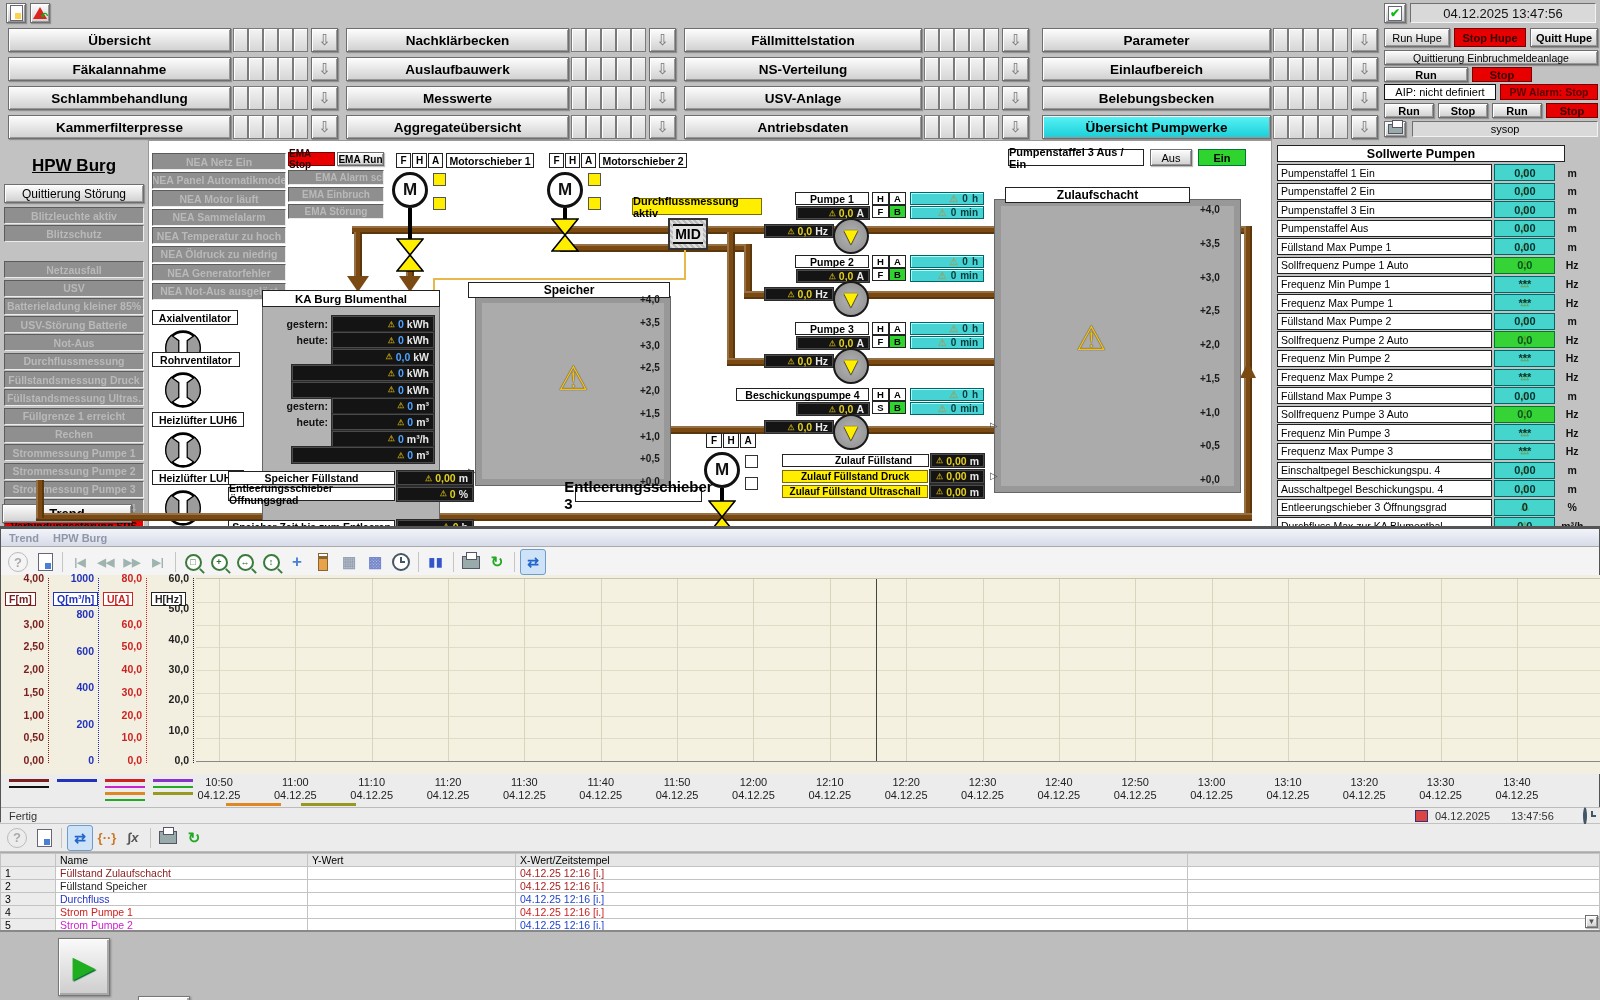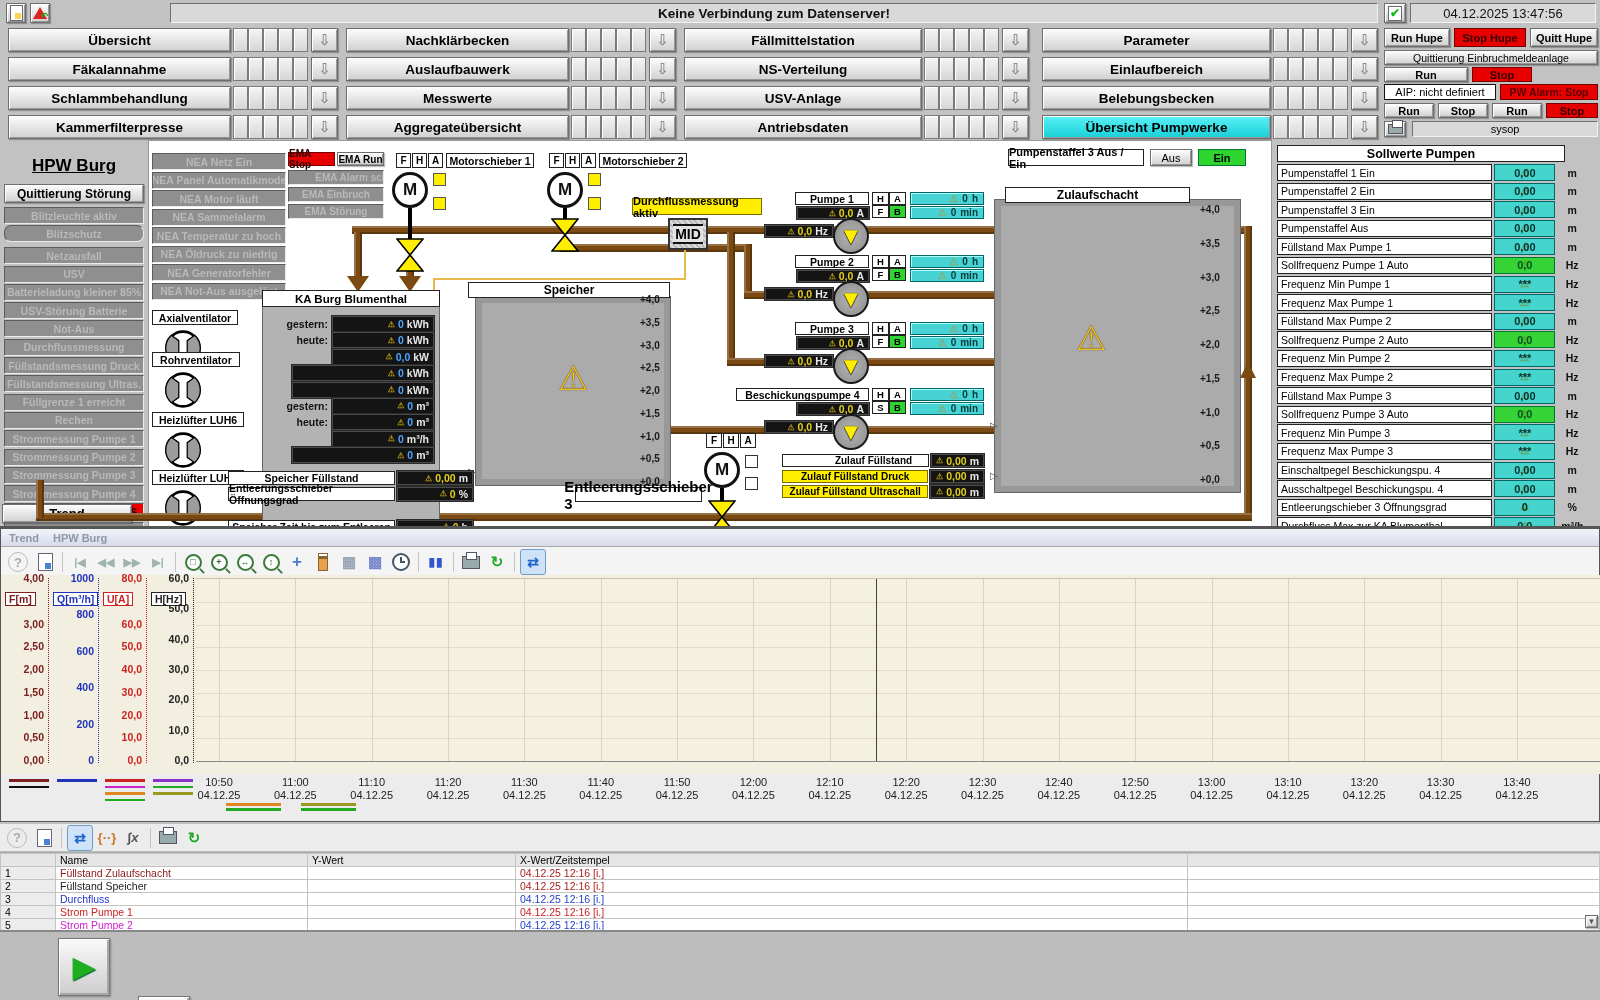--- a/index.html
+++ b/index.html
@@ -78,21 +78,20 @@
   <div class="abs" style="left:0;top:0;width:1600px;height:26px;">
     <div class="abs btn3 ctr" style="left:6px;top:3px;width:20px;height:20px;">
         <span class="pg" style="width:11px;height:14px;">
           <i style="background:#ffd24a;"></i>
         </span>
       </div>
     <div class="abs btn3 ctr" style="left:30px;top:3px;width:20px;height:20px;">
         <span style="width:0;height:0;border-left:7px solid transparent;border-right:7px solid transparent;border-bottom:12px solid #d22;"></span>
         <span style="position:absolute;right:1px;bottom:1px;color:#1a1;font-size:9px;font-weight:bold;">↶</span>
       </div>
-    <div class="abs insetfld ctr" style="left:170px;top:3px;width:1208px;height:20px;font-weight:bold;font-size:13.5px;color:#111;">Keine Verbindung zum Datenserver!</div>
     <div class="abs btn3 ctr" style="left:1384px;top:3px;width:22px;height:20px;">
         <span class="pg" style="width:12px;height:13px;"></span>
         <span style="position:absolute;color:#1b1;font-weight:bold;font-size:12px;">✔</span>
       </div>
     <div class="abs insetfld ctr" style="left:1410px;top:3px;width:186px;height:20px;font-size:13px;color:#111;">04.12.2025 13:47:56</div>
   </div>
 
   <div class="abs" style="left:8px;top:28px;width:330px;">
 
       <div style="display:flex;height:24px;margin-bottom:5px;">
@@ -256,21 +255,21 @@
         <div class="cell3" style="width:13px;margin-left:2px;"></div>
         <div class="cell3" style="width:13px;"></div>
         <div class="cell3" style="width:13px;"></div>
         <div class="cell3" style="width:13px;"></div>
         <div class="cell3" style="width:13px;"></div>
         <div class="btn3 ctr" style="width:25px;margin-left:3px;color:#777;font-size:15px;">⇩</div>
       </div>
     </div>
 
   <div class="abs" style="left:1384px;top:28px;width:214px;height:110px;font-size:11px;">
-    <div class="abs btn3 ctr" style="left:0;top:0;width:66px;height:19px;font-weight:bold;">Run Hupe</div>
+    <div class="abs btn3 ctr" style="left:0;top:0;width:66px;height:19px;font-weight:normal;">Run Hupe</div>
     <div class="abs ctr" style="left:70px;top:0;width:72px;height:19px;font-weight:bold;background:#e80000;border:1px solid #700;color:#300;">Stop Hupe</div>
     <div class="abs btn3 ctr" style="left:146px;top:0;width:68px;height:19px;font-weight:bold;">Quitt Hupe</div>
     <div class="abs btn3 ctr" style="left:0;top:22px;width:214px;height:15px;font-size:10.5px;">Quittierung Einbruchmeldeanlage</div>
     <div class="abs btn3 ctr" style="left:0;top:39px;width:84px;height:15px;font-weight:bold;">Run</div>
     <div class="abs ctr" style="left:88px;top:39px;width:60px;height:15px;font-weight:bold;background:#e80000;border:1px solid #700;color:#300;">Stop</div>
     <div class="abs ctr" style="left:0;top:56px;width:112px;height:16px;background:#fff;border:1px solid #111;">AIP: nicht definiert</div>
     <div class="abs ctr" style="left:116px;top:56px;width:98px;height:16px;background:#e80000;border:1px solid #700;color:#5a0000;font-weight:bold;font-size:10.5px;">PW Alarm: Stop</div>
     <div class="abs btn3 ctr" style="left:0;top:75px;width:50px;height:15px;font-weight:bold;">Run</div>
     <div class="abs btn3 ctr" style="left:54px;top:75px;width:50px;height:15px;font-weight:bold;">Stop</div>
     <div class="abs btn3 ctr" style="left:108px;top:75px;width:50px;height:15px;font-weight:bold;">Run</div>
@@ -278,26 +277,26 @@
     <div class="abs btn3 ctr" style="left:0;top:93px;width:22px;height:16px;">
         <span class="prt" style="width:13px;height:8px;"></span>
       </div>
     <div class="abs insetfld ctr" style="left:28px;top:93px;width:186px;height:16px;">sysop</div>
   </div>
 
   <div class="abs" style="left:0;top:140px;width:1600px;height:388px;overflow:hidden;border-bottom:2px solid #555;">
     <div class="abs" style="left:148px;top:0;width:1124px;height:388px;background:#fff;border:1px solid #999;"></div>
 
     <div class="abs ctr" style="left:4px;top:14px;width:140px;height:24px;font-size:17px;font-weight:bold;text-decoration:underline;color:#000;">HPW Burg</div>
-    <div class="abs btn3 ctr" style="left:4px;top:44px;width:140px;height:19px;font-weight:bold;font-size:12px;">Quittierung Störung</div>
+    <div class="abs btn3 ctr" style="left:4px;top:44px;width:140px;height:19px;font-weight:normal;font-size:12px;">Quittierung Störung</div>
     <div class="abs" style="left:4px;top:67px;width:140px;">
 
         <div class="stat" style="height:15px;margin-bottom:1.3px;">Blitzleuchte aktiv</div>
 
-        <div class="stat" style="height:15px;margin-bottom:5px;border-radius:7px;">Blitzschutz</div>
+        <div class="stat" style="height:15px;margin-bottom:19px;">Blitzschutz</div>
 
         <div class="stat" style="height:15px;margin-bottom:1.3px;">Netzausfall</div>
 
         <div class="stat" style="height:15px;margin-bottom:1.3px;">USV</div>
 
         <div class="stat" style="height:15px;margin-bottom:1.3px;">Batterieladung kleiner 85%</div>
 
         <div class="stat" style="height:15px;margin-bottom:1.3px;">USV-Störung Batterie</div>
 
         <div class="stat" style="height:15px;margin-bottom:1.3px;">Not-Aus</div>
@@ -1123,20 +1122,27 @@
         <div style="position: absolute; left: 104px; top: 15px; width: 40px; height: 2.5px; background: rgb(221, 136, 34);"></div>
         <div style="position: absolute; left: 104px; top: 21.5px; width: 40px; height: 2.5px; background: rgb(34, 170, 34);"></div>
         <div style="position: absolute; left: 152px; top: 2px; width: 40px; height: 2.5px; background: rgb(136, 51, 204);"></div>
         <div style="position: absolute; left: 152px; top: 8.5px; width: 40px; height: 2.5px; background: rgb(34, 170, 34);"></div>
         <div style="position: absolute; left: 152px; top: 15px; width: 40px; height: 2.5px; background: rgb(153, 153, 34);"></div>
         <div style="position: absolute; left: 225px; top: 26px; width: 55px; height: 2.5px; background: rgb(221, 136, 34);"></div>
         <div style="position: absolute; left: 225px; top: 31px; width: 55px; height: 2.5px; background: rgb(34, 170, 34);"></div>
         <div style="position: absolute; left: 300px; top: 26px; width: 55px; height: 2.5px; background: rgb(153, 153, 34);"></div>
         <div style="position: absolute; left: 300px; top: 31px; width: 55px; height: 2.5px; background: rgb(34, 170, 34);"></div>
       </div>
+    <div class="abs" style="left:0;top:278px;width:1600px;height:16px;background:#ececec;border-top:1px solid #bbb;">
+      <span style="position:absolute;left:8px;top:2px;font-size:11px;color:#333;">Fertig</span>
+      <span class="abs" style="left:1414px;top:2px;width:13px;height:12px;background:#d44;border:1px solid #337;"></span>
+      <span style="position:absolute;left:1434px;top:2px;font-size:11px;color:#333;">04.12.2025</span>
+      <span style="position:absolute;left:1510px;top:2px;font-size:11px;color:#333;">13:47:56</span>
+      <span class="abs clk" style="left:1582px;top:1px;"></span>
+    </div>
   </div>
 
   <div class="abs tbar" style="left:0;top:824px;width:1600px;height:28px;background:#ececec;">
     <div class="tbtn" style="color:#aaa;border:1.5px solid #bbb;border-radius:50%;width:18px;height:18px;margin:0 3px;">?</div>
     <div class="tbtn">
         <span class="pg">
           <i></i>
         </span>
       </div>
     <div class="tsep"></div>

